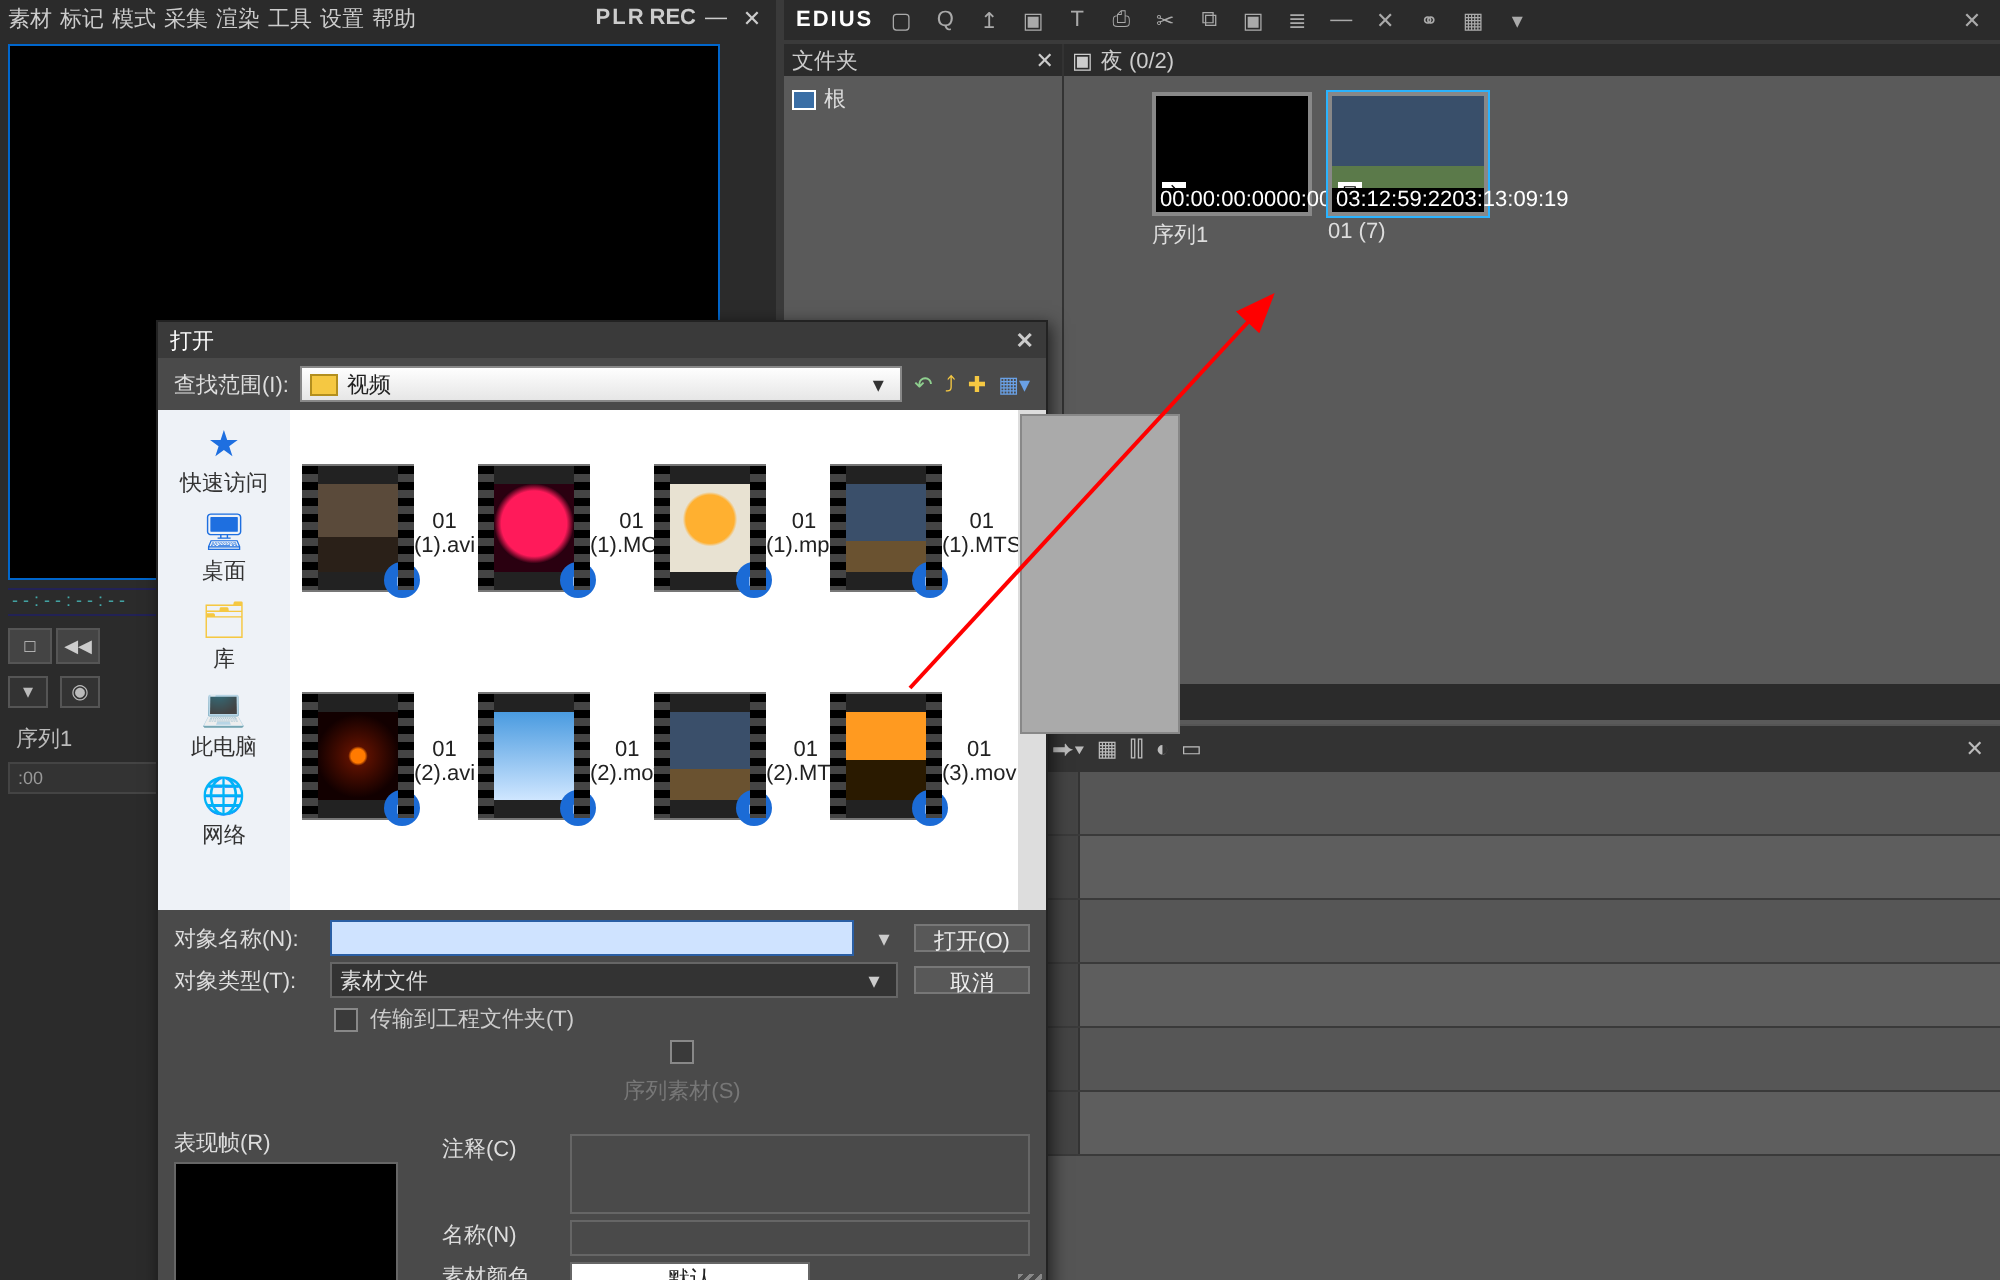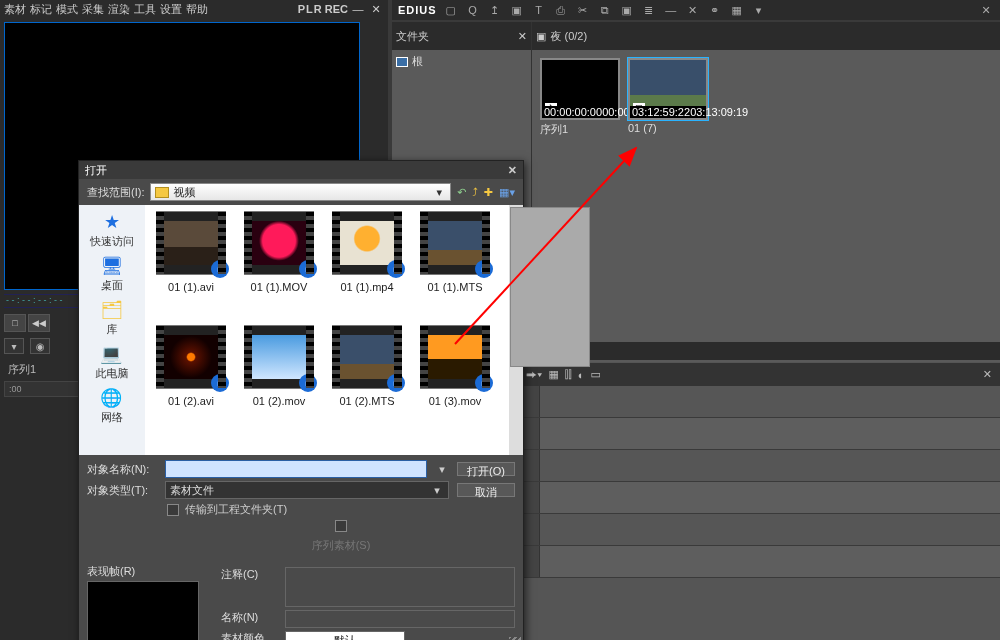--- a/index.html
+++ b/index.html
@@ -24,26 +24,26 @@
 
 
 .edius-bar { position: absolute; left: 392px; top: 0; right: 0; height: 20px; background: #2b2b2b; display: flex; align-items: center; padding: 0 6px; gap: 6px; }
 .edius-bar .logo { color: #fff; font-weight: bold; letter-spacing: 1px; }
 .ebtn { color: #aaa; font-size: 11px; cursor: pointer; width: 16px; text-align: center; }
 .edius-bar .x { margin-left: auto; }
 
 
 .bin-area { position: absolute; left: 392px; top: 22px; right: 0; height: 340px; background: #5a5a5a; display: flex; }
 .folder-pane { width: 140px; border-right: 1px solid #333; }
-.pane-head { height: 28px; background: #2b2b2b; color: #ccc; display: flex; justify-content: space-between; padding: 0 4px; align-items: center; }
+.pane-head { height: 16px; background: #2b2b2b; color: #ccc; display: flex; justify-content: space-between; padding: 0 4px; align-items: center; }
 .folder-body { padding: 4px; color: #ddd; }
 .folder-body .fld { display: flex; gap: 4px; align-items: center; }
 .fld-ico { width: 12px; height: 10px; background: #3a6ea5; border: 1px solid #fff; }
 .bin-pane { flex: 1; }
-.bin-body { display: flex; gap: 8px; padding: 8px; }
+.bin-body { display: flex; gap: 8px; padding: 8px; margin-left: 36px; }
 .thumb { width: 80px; }
 .thumb .img { width: 80px; height: 62px; border: 2px solid #888; background: #000; position: relative; }
 .thumb.sel .img { outline: 1px solid #29b3ff; }
 .thumb .tc { position: absolute; bottom: 0; left: 0; right: 0; background: #000; color: #fff; font-size: 7px; display: flex; justify-content: space-between; padding: 0 2px; }
 .thumb .dayb { position: absolute; bottom: 3px; left: 3px; width: 12px; height: 12px; background: #fff; color: #000; font-size: 9px; display: flex; align-items: center; justify-content: center; }
 .thumb .lbl { color: #ddd; text-align: left; margin-top: 2px; }
 .thumb .img.still { background: linear-gradient(#394f6a 60%, #5b7a4a 60%); }
 
 
 .seq-marker-bar { position: absolute; left: 518px; top: 342px; right: 0; height: 18px; background: #2b2b2b; color: #ccc; display: flex; align-items: center; padding: 0 6px; }
@@ -71,21 +71,21 @@
 .combo.dark .arrow { color: #ccc; }
 .nav-icons { display: flex; gap: 6px; color: #ccc; }
 .nav-icons span { cursor: pointer; }
 .fld-ico2 { width: 14px; height: 11px; background: #f5c842; border: 1px solid #b38f1e; display: inline-block; margin-right: 4px; }
 
 .dlg-main { display: flex; height: 250px; }
 .places { width: 66px; background: #eef2f7; display: flex; flex-direction: column; align-items: center; padding-top: 6px; gap: 6px; }
 .place { display: flex; flex-direction: column; align-items: center; gap: 1px; color: #333; cursor: pointer; }
 .place .ico { width: 28px; height: 22px; display: flex; align-items: center; justify-content: center; font-size: 18px; }
 .file-grid { flex: 1; background: #fff; display: flex; flex-wrap: wrap; align-content: flex-start; padding: 6px; gap: 8px; position: relative; }
-.file-item { width: 80px; height: 106px; display: flex; flex-direction: column; align-items: center; cursor: pointer; }
+.file-item { width: 80px; height: 106px; display: flex; flex-direction: row; align-items: center; cursor: pointer; }
 .file-item .vframe { width: 70px; height: 64px; border: 1px solid #777; background: #222; position: relative; display: flex; align-items: center; justify-content: center; }
 .file-item .vframe::before, .file-item .vframe::after { content: ""; position: absolute; top: 0; bottom: 0; width: 8px; background: repeating-linear-gradient(#000 0 4px,#444 4px 8px); }
 .file-item .vframe::before { left: -1px; }
 .file-item .vframe::after { right: -1px; }
 .file-item .vpic { width: 54px; height: 44px; }
 .file-item .badge { position: absolute; right: -4px; bottom: -4px; width: 18px; height: 18px; border-radius: 50%; background: #1b6bd6; display: flex; align-items: center; justify-content: center; color: #fff; font-size: 9px; }
 .file-item .fname { color: #222; margin-top: 6px; text-align: center; }
 .scrollbar { position: absolute; right: 0; top: 0; bottom: 0; width: 14px; background: #ddd; }
 .scrollbar .thumb { position: absolute; left: 1px; right: 1px; top: 2px; height: 160px; background: #aaa; border: 1px solid #888; }
 

